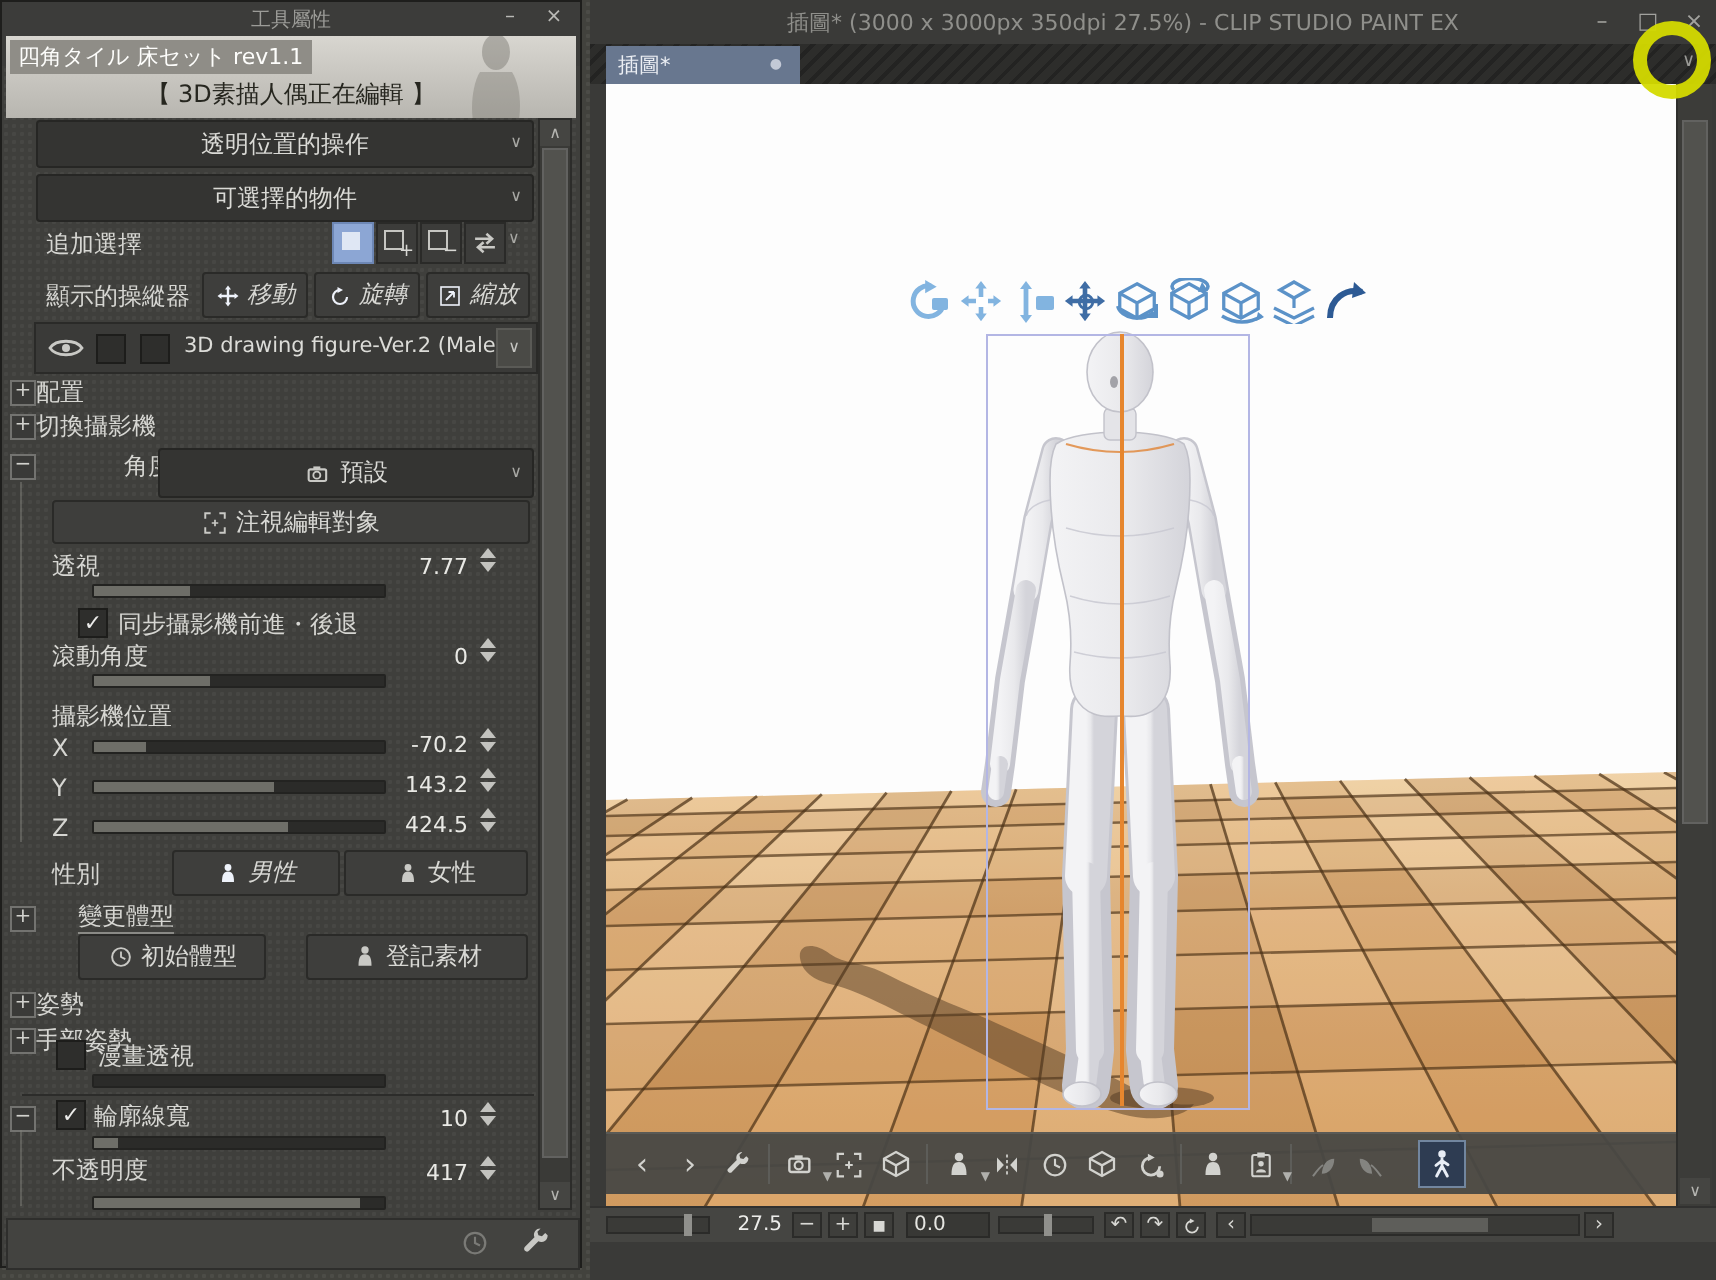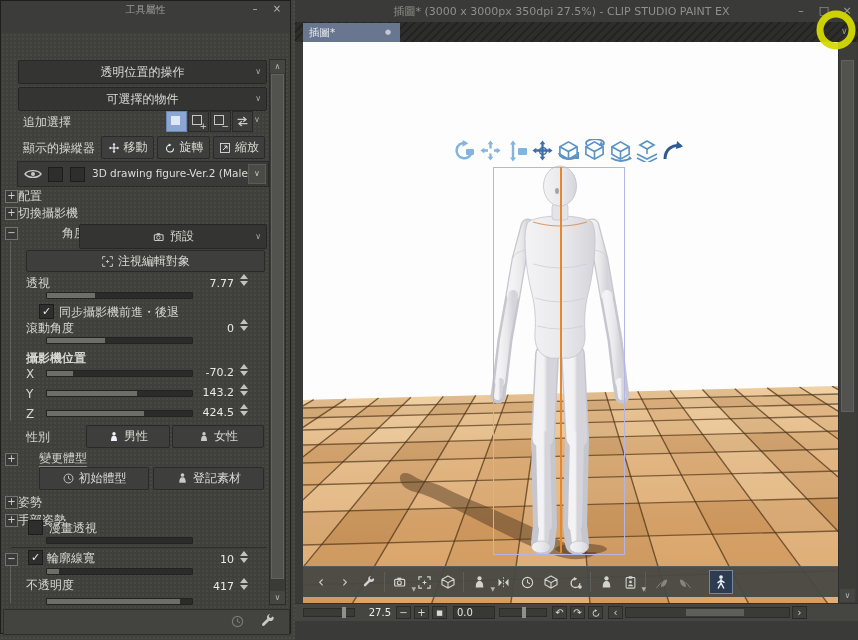--- a/index.html
+++ b/index.html
@@ -27,21 +27,21 @@
   .fill{height:100%;background:#6e6e68;}
   .spin{position:absolute;width:11px;height:16px;}
   .spin i{display:block;width:0;height:0;border:4px solid transparent;margin-left:1px;}
   .spin .u{border-bottom:5px solid #c2c2be;border-top:none;margin-bottom:2px;}
   .spin .d{border-top:5px solid #c2c2be;border-bottom:none;}
   .val{position:absolute;color:#e9e9e5;font-size:11px;text-align:right;width:70px;}
   .cb{position:absolute;width:13px;height:13px;background:#2e2e2c;border:1px solid #1d1d1b;color:#ececea;
     font-size:11px;line-height:13px;text-align:center;}
   .secbox{position:absolute;left:4px;width:11px;height:11px;border:1px solid #77777ship3;border:1px solid #737370;
     background:#3a3a38;color:#d2d2ce;font-size:10px;line-height:10px;text-align:center;}
-  .bluebtn{background:#8ca6d4;border:1px solid #6d87b5;color:#fff;}
+  .bluebtn{background:#8ca6d4;border:1px solid #6d87b5;color:#fff;font-style:italic;}
   .gbtn{position:absolute;background:#3e3e3c;border:1px solid #2a2a28;border-radius:2px;color:#d8d8d4;
     display:flex;align-items:center;justify-content:center;gap:4px;font-size:12px;box-sizing:border-box;}
   .vline{position:absolute;width:1px;background:rgba(130,130,125,0.45);}
   .p-scroll{position:absolute;right:6px;top:0;width:17px;height:546px;background:#3a3a37;border:1px solid #2c2c2a;box-sizing:border-box;}
   .sc-btn{position:absolute;left:0;width:15px;height:13px;color:#b5b5b1;font-size:8px;text-align:center;line-height:13px;background:#454542;}
   .sc-thumb{position:absolute;left:1px;width:13px;background:#52524e;border:1px solid #626260;box-sizing:border-box;}
   .p-footer{position:absolute;left:2px;top:608px;width:285px;height:24px;background:#434340;border:1px solid #2e2e2c;}
   
   .main{position:absolute;left:295px;top:0;width:563px;height:640px;background:#3a3a38;}
   .m-titlebar{position:absolute;left:0;top:0;width:100%;height:22px;background:#3a3a38;}
@@ -150,20 +150,28 @@
         </symbol>
     </defs>
   </svg>
 
   <div class="palette">
     <div class="p-titlebar">
       <span class="p-title">工具屬性</span>
       <span class="p-tbtn" style="left:247px;">–</span>
       <span class="p-tbtn" style="left:269px;">×</span>
     </div>
+    <div class="p-header">
+      <svg class="abs" style="right:8px;top:-2px;" width="70" height="46">
+        <ellipse cx="38" cy="10" rx="7" ry="9" fill="rgba(120,118,110,0.45)"></ellipse>
+        <path d="M30,20 C26,26 25,40 27,46 L49,46 C51,38 50,26 46,20 Z" fill="rgba(125,122,114,0.4)"></path>
+      </svg>
+      <span class="mat-title">四角タイル 床セット rev1.1</span>
+      <div class="edit-status">【 3D素描人偶正在編輯 】</div>
+    </div>
 
     <div class="p-body">
 
       <div class="dd" style="left:17px;top:1px;width:247px;height:22px;">
         <span>透明位置的操作</span>
         <i class="chev">∨</i>
       </div>
       <div class="dd" style="left:17px;top:28px;width:247px;height:22px;">
         <span>可選擇的物件</span>
         <i class="chev">∨</i>
@@ -256,21 +264,21 @@
       <span class="lbl abs" style="left:25px;top:262px;">滾動角度</span>
       <span class="val" style="left:163px;top:263px;">0</span>
       <span class="spin" style="left:238px;top:260px;">
           <i class="u"></i>
           <i class="d"></i>
         </span>
       <div class="track" style="left:45px;top:278px;width:147px;">
           <div class="fill" style="width:40%;"></div>
         </div>
 
-      <span class="lbl abs" style="left:25px;top:292px;font-weight:bold;">攝影機位置</span>
+      <span class="lbl abs" style="left:25px;top:292px;">攝影機位置</span>
       <span class="lbl abs" style="left:25px;top:308px;">X</span>
       <div class="track" style="left:45px;top:311px;width:147px;">
           <div class="fill" style="width:18%;"></div>
         </div>
       <span class="val" style="left:163px;top:307px;">-70.2</span>
       <span class="spin" style="left:238px;top:305px;">
           <i class="u"></i>
           <i class="d"></i>
         </span>
       <span class="lbl abs" style="left:25px;top:328px;">Y</span>
@@ -301,21 +309,21 @@
       </div>
       <div class="gbtn" style="left:171px;top:366px;width:92px;height:23px;">
         <svg width="12" height="12" style="color:#c9c9c5">
             <use href="#sym-person"></use>
           </svg>
         <span>女性</span>
       </div>
 
       <span class="secbox" style="top:394px;">+</span>
       <span class="lbl abs" style="left:38px;top:392px;border-bottom:1px solid #8a8a86;padding-bottom:1px;">變更體型</span>
-      <div class="gbtn" style="left:38px;top:408px;width:110px;height:23px;">
+      <div class="gbtn" style="left:38px;top:408px;width:94px;height:23px;">
         <svg width="13" height="13" style="color:#c9c9c5">
             <use href="#sym-clock"></use>
           </svg>
         <span>初始體型</span>
       </div>
       <div class="gbtn" style="left:152px;top:408px;width:111px;height:23px;">
         <svg width="13" height="13" style="color:#c9c9c5">
             <use href="#sym-person"></use>
           </svg>
         <span>登記素材</span>

